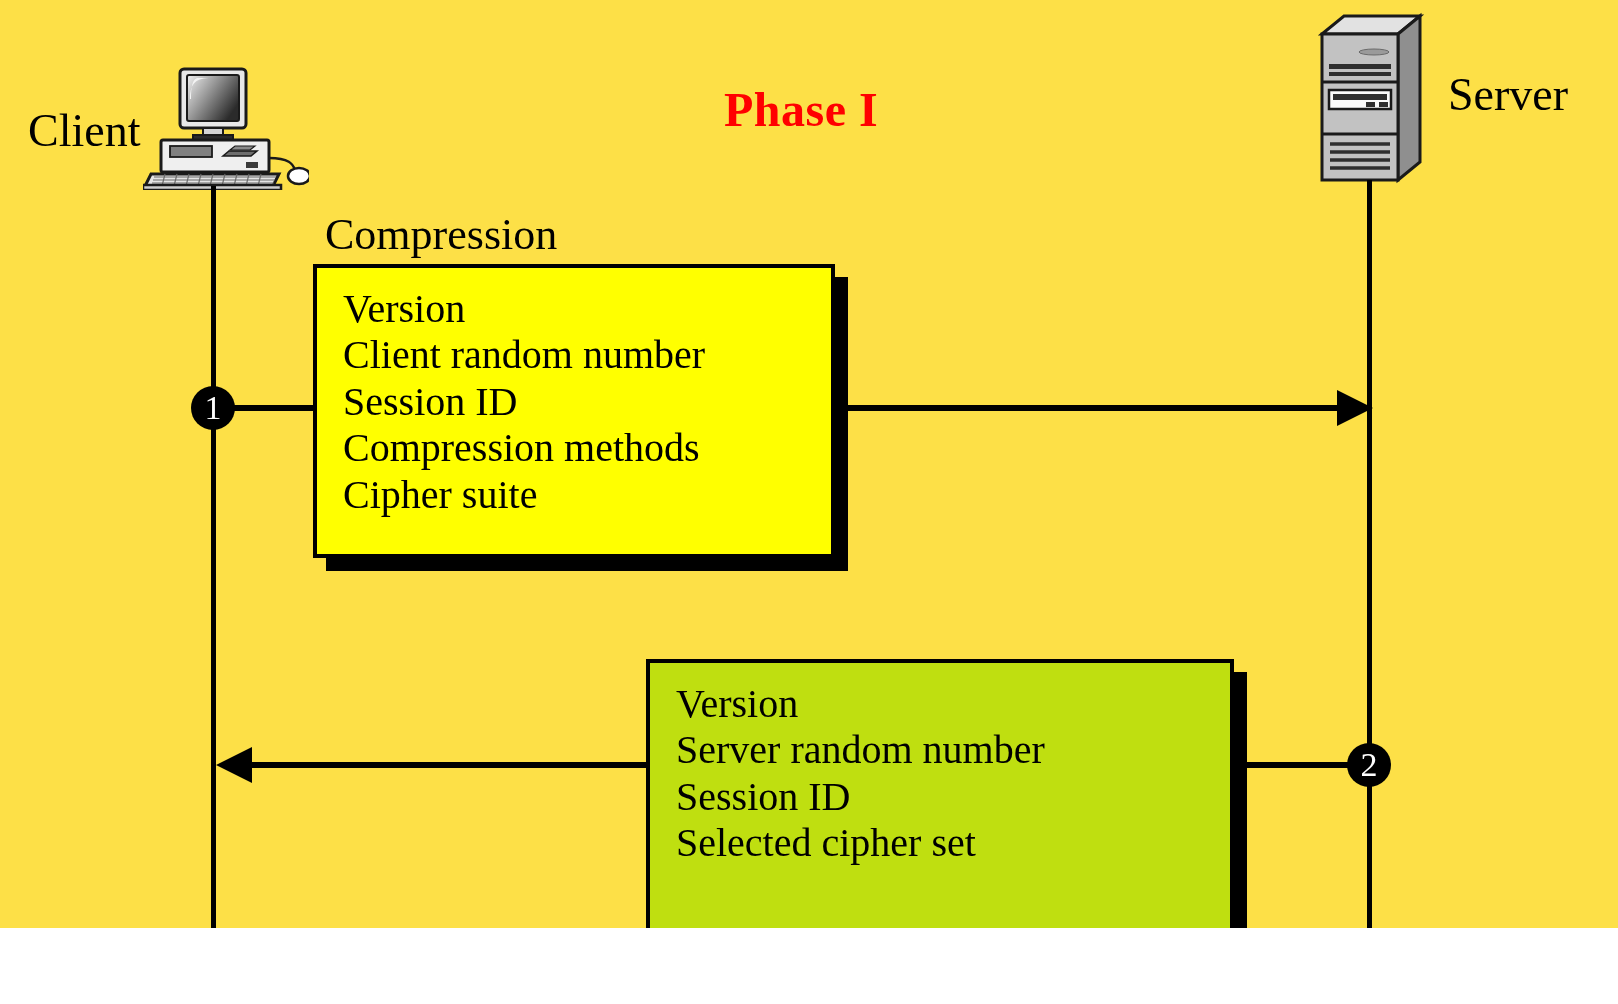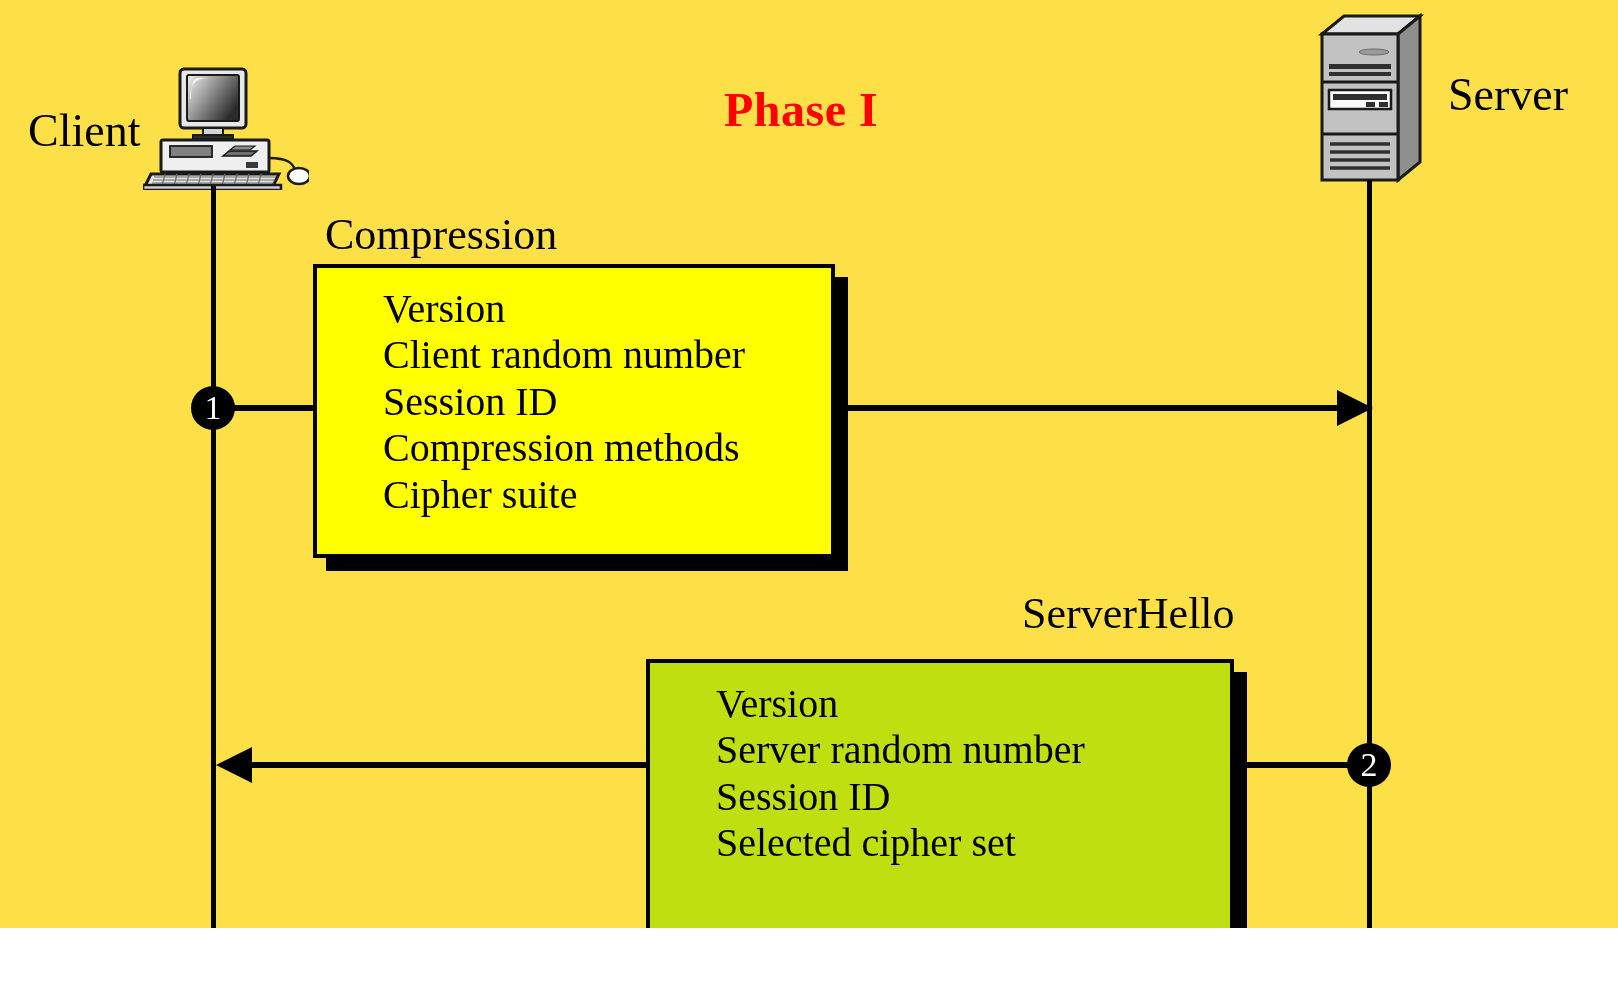--- a/index.html
+++ b/index.html
@@ -94,21 +94,20 @@
     border: 4px solid #000000;
     box-sizing: border-box;
     box-shadow: 13px 13px 0 0 #000000;
     padding: 18px 0 10px 26px;
   }
   .msg-box .field {
     font-size: 40px;
     line-height: 1.16;
     color: #000000;
     white-space: nowrap;
-    margin-left: 40px;
   }
   #clienthello-box {
     left: 313px; top: 264px;
     width: 522px; height: 294px;
     background: #ffff00;
   }
   #serverhello-box {
     left: 646px; top: 659px;
     width: 588px; height: 294px;
     background: #bfdf10;
@@ -231,21 +230,20 @@
   <div class="abs box-caption" id="clienthello-caption">Compression</div>
 
   <div class="abs msg-box" id="clienthello-box">
     <div class="field">Version</div>
     <div class="field">Client random number</div>
     <div class="field">Session ID</div>
     <div class="field">Compression methods</div>
     <div class="field">Cipher suite</div>
   </div>
 
-  <div class="abs box-caption" id="serverhello-caption">ServerHello</div>
 
   <div class="abs msg-box" id="serverhello-box">
     <div class="field">Version</div>
     <div class="field">Server random number</div>
     <div class="field">Session ID</div>
     <div class="field">Selected cipher set</div>
   </div>
 
 </div>
 

